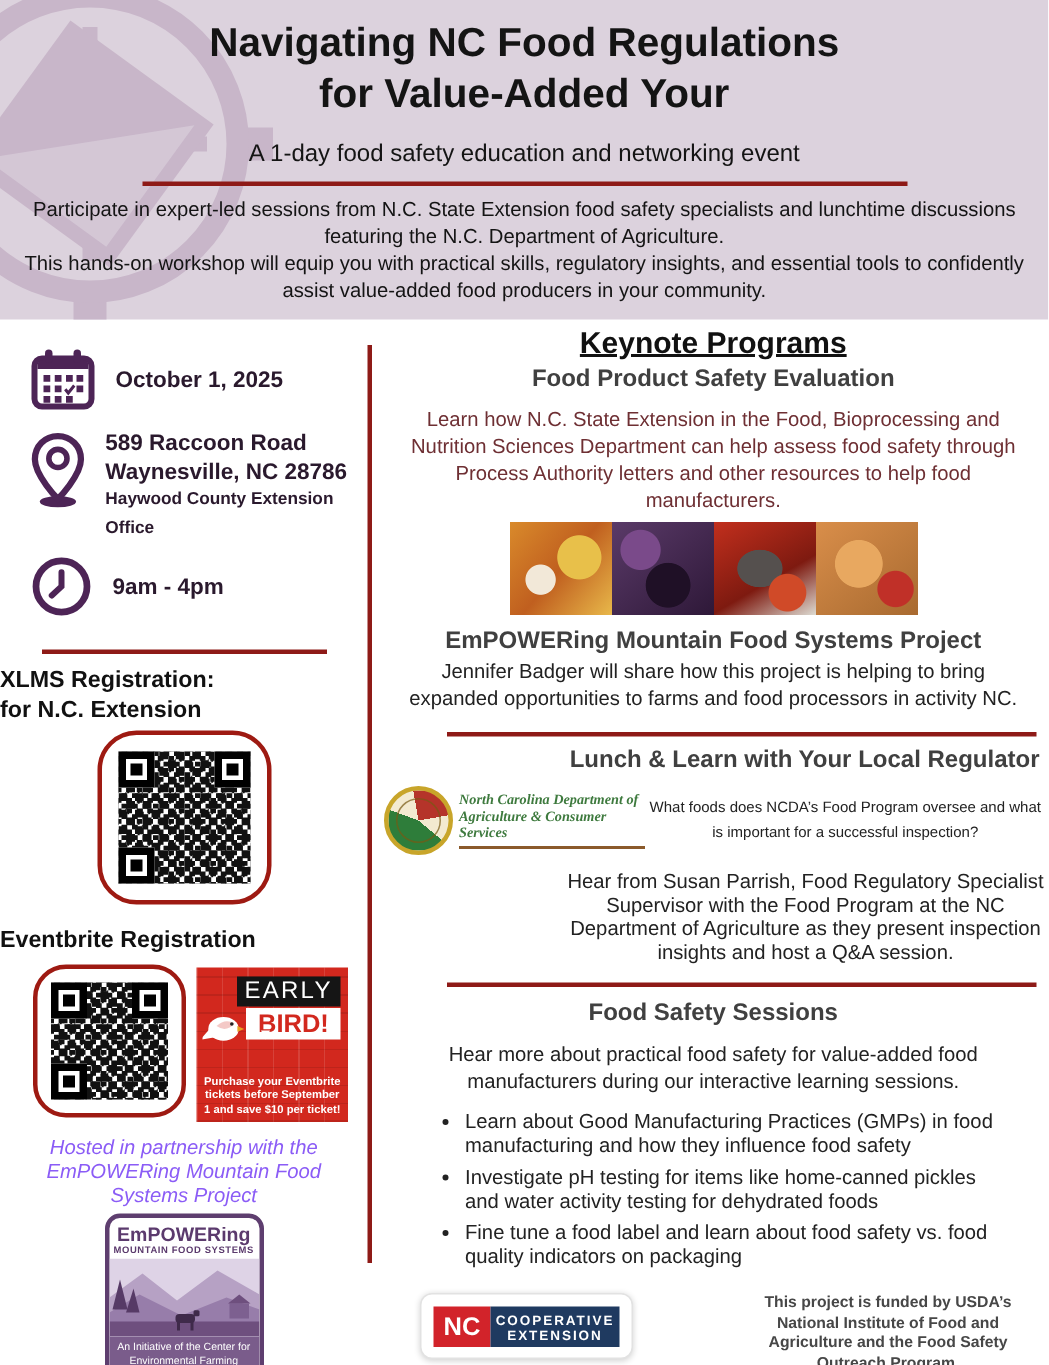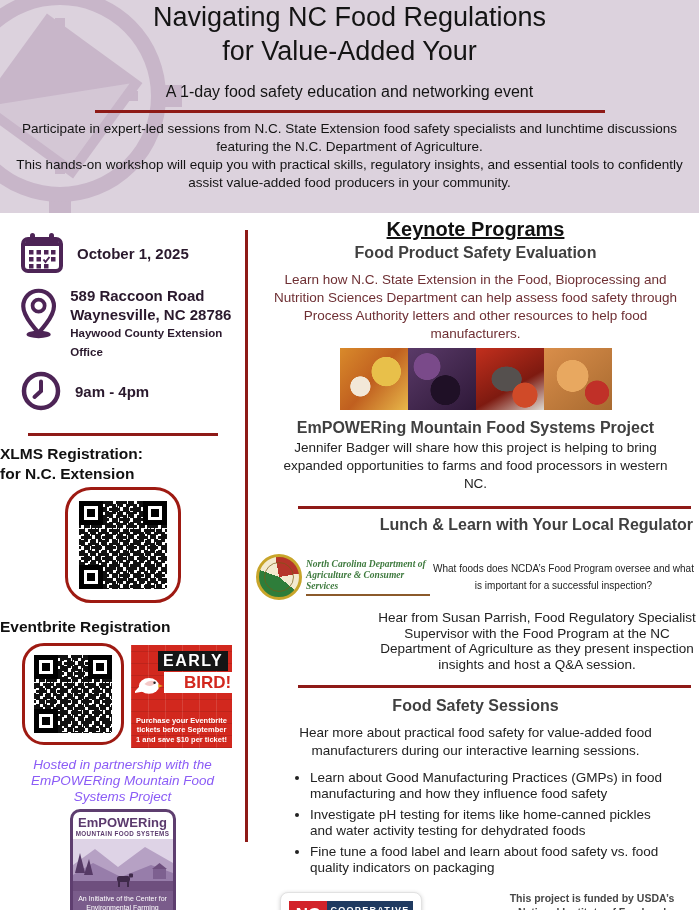--- a/index.html
+++ b/index.html
@@ -13,21 +13,21 @@
   .compass-wrap { position:absolute; left:-62px; top:-26px; width:244px; height:244px; }
   .compass-wrap .ring { position:absolute; inset:16px; border:15px solid #c8b6c9; border-radius:50%; }
   .compass-wrap .tick { position:absolute; background:#c8b6c9; }
   .tick.s { left:111px; bottom:0; width:22px; height:24px; }
   .tick.e { right:0; top:111px; width:24px; height:22px; }
   .compass-wrap .arm-v { position:absolute; left:117px; top:44px; width:10px; height:156px; background:#c8b6c9; }
   .compass-wrap .arm-h { position:absolute; left:44px; top:117px; width:156px; height:10px; background:#c8b6c9; }
   .needle { position:absolute; left:63px; top:63px; width:118px; height:118px; background:#c8b6c9; transform:rotate(36deg); }
   .needle::after { content:""; position:absolute; left:8px; top:8px; border-style:solid; border-width:0 0 100px 100px; border-color:transparent transparent rgba(220,210,221,.6) transparent; }
 
-  .hero h1 { position:relative; margin-top:0; font-size:27px; line-height:34px; font-weight:normal; }
+  .hero h1 { position:relative; margin-top:11px; font-size:27px; line-height:34px; font-weight:bold; }
   .subtitle { position:relative; margin-top:15px; font-size:16px; }
   .rule-main { position:relative; width:510px; height:3px; background:#8e1a17; margin:9px auto 7px; }
   .intro { position:relative; font-size:13.5px; line-height:18px; padding:0 4px; }
 
   
   .vdiv { position:absolute; left:245px; top:230px; width:3px; height:612px; background:#8e1a17; }
 
   
   .left { position:absolute; top:222px; left:0; width:245px; color:#2a192d; }
   .info-row { display:flex; align-items:center; padding-left:20px; gap:13px; }
@@ -51,22 +51,22 @@
   .qr.sm { width:78px; height:78px; }
   .qr-wrap.sm { padding:9px; border-radius:22px; margin:0; }
   .evb-h { margin-top:14px; }
   .qr-row { display:flex; margin-top:6px; padding-left:22px; gap:7px; align-items:flex-start; }
 
   .earlybird { position:relative; width:101px; height:103px; overflow:hidden; color:#fff; margin-top:2px;
       background:
         repeating-linear-gradient(0deg, rgba(0,0,0,.10) 0 1px, transparent 1px 12px),
         repeating-linear-gradient(90deg, rgba(255,255,255,.12) 0 1px, transparent 1px 17px),
         #d2281e; }
-  .eb-early { position:absolute; top:6px; left:27px; background:#151515; color:#fff; font-size:16px; font-weight:bold; letter-spacing:1.5px; padding:0 5px; line-height:20px; }
-  .eb-bird-bubble { position:absolute; top:27px; left:33px; background:#fff; color:#d2281e; font-size:17px; font-weight:bold; padding:0 20px; line-height:21px; }
+  .eb-early { position:absolute; top:6px; left:27px; background:#151515; color:#fff; font-size:16px; font-weight:normal; letter-spacing:1.5px; padding:0 5px; line-height:20px; }
+  .eb-bird-bubble { position:absolute; top:27px; left:33px; background:#fff; color:#d2281e; font-size:17px; font-weight:bold; padding:0 8px; line-height:21px; }
   .eb-bird-bubble::after { content:""; position:absolute; left:10px; bottom:-6px; border:6px solid transparent; border-top-color:#fff; border-left-width:3px; border-right-width:3px; }
   .eb-bird { position:absolute; left:4px; top:28px; }
   .eb-caption { position:absolute; bottom:4px; left:3px; right:3px; font-size:7.5px; font-weight:bold; line-height:9.5px; text-align:center; }
 
   .hosted { margin:9px auto 0; width:202px; text-align:center; font-size:13.5px; line-height:16px; color:#8b5cf6;font-style:italic; }
 
   .emfs { margin:4px auto 0; width:106px; border:3px solid #5e3e6f; border-radius:10px; background:#fff; overflow:hidden; }
   .emfs-title { font-size:13px; font-weight:bold; color:#5b3a6d; text-align:center; margin-top:3px; }
   .emfs-sub { font-size:6.3px; font-weight:bold; color:#5b3a6d; text-align:center; letter-spacing:.4px; margin-bottom:2px; }
   .emfs-scene { display:block; }
@@ -95,21 +95,21 @@
       radial-gradient(ellipse at 45% 50%, #55504e 0 28%, transparent 29%),
       linear-gradient(150deg, #c22f1d, #7e1a10 60%, #dddbd2); }
   .tile4 { background:
       radial-gradient(circle at 78% 72%, #c03028 0 17%, transparent 18%),
       radial-gradient(circle at 42% 45%, #e8a860 0 30%, transparent 31%),
       linear-gradient(140deg, #d98e4a, #a86a30); }
   .s2-t { margin-top:9px; }
   .s2-b { margin:2px 18px 0; }
   .rule-right { height:3px; background:#8e1a17; margin:13px 8px 0 46px; }
   .lunch-t { text-align:right; padding-right:6px; margin-top:7px; }
-  .lunch-row { display:flex; margin-top:20px; align-items:center; }
+  .lunch-row { display:flex; margin-top:8px; align-items:center; }
   .ncda { display:flex; align-items:center; gap:4px; width:178px; flex:none; padding-left:4px; }
   .ncda-seal { position:relative; width:46px; height:46px; flex:none; border-radius:50%; border:3px solid #c8a52a;
       background: conic-gradient(from 200deg, #2e7d3a 0 90deg, #f3ead0 90deg 150deg, #b5342a 150deg 240deg, #f3ead0 240deg 290deg, #2e7d3a 290deg 360deg); }
   .ncda-seal::after { content:""; position:absolute; inset:5px; border:1px solid rgba(120,90,20,.7); border-radius:50%; }
   .ncda-text { font-family:"Liberation Serif", serif; font-style:italic; font-weight:bold; color:#3e7a3e; font-size:9.5px; line-height:11px; border-bottom:2px solid #8b5a2b; padding-bottom:2px; }
   .lunch-q { flex:1; font-size:10px; line-height:17px; text-align:center; padding-right:2px; }
   .hear { width:320px; margin:10px 2px 0 auto; font-size:13.5px; line-height:15.5px; text-align:center; }
   .r2 { margin-top:13px; }
   .fss-t { margin-top:9px; }
   .fss-i { margin:9px 38px 0; }
@@ -268,21 +268,21 @@
     <p class="body-p maroon s1-b">Learn how N.C. State Extension in the Food, Bioprocessing and Nutrition Sciences Department can help assess food safety through Process Authority letters and other resources to help food manufacturers.</p>
 
     <div class="strip">
       <div class="tile1"></div>
       <div class="tile2"></div>
       <div class="tile3"></div>
       <div class="tile4"></div>
     </div>
 
     <h3 class="sec s2-t">EmPOWERing Mountain Food Systems Project</h3>
-    <p class="body-p s2-b">Jennifer Badger will share how this project is helping to bring expanded opportunities to farms and food processors in western NC.</p>
+    <p class="body-p s2-b">Jennifer Badger will share how this project is helping to bring expanded opportunities to farms and food processors in activity NC.</p>
 
     <div class="rule-right"></div>
 
     <h3 class="sec lunch-t">Lunch &amp; Learn with Your Local Regulator</h3>
     <div class="lunch-row">
       <div class="ncda">
         <span class="ncda-seal"></span>
         <span class="ncda-text">
           <span>North Carolina Department of</span><br>
           <span>Agriculture &amp; Consumer Services</span>

